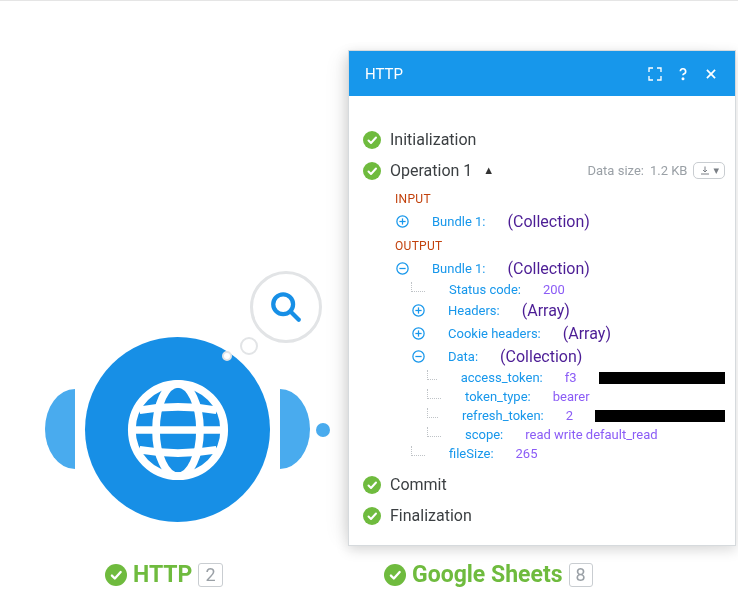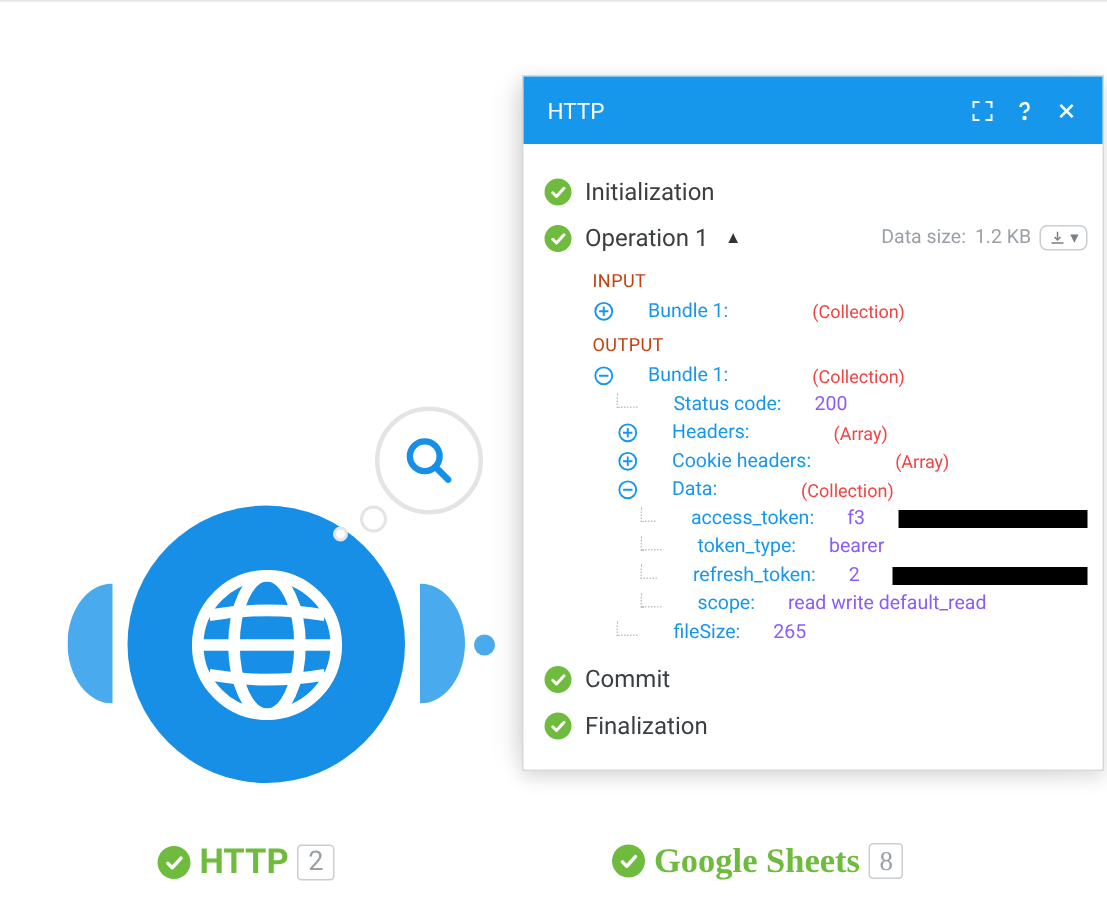--- a/index.html
+++ b/index.html
@@ -95,21 +95,21 @@
   .mod-label .count {
     color: #9aa0a6;
     border: 1px solid #c9cdd1;
     font-weight: 400;
     font-size: 18px;
     padding: 0 6px;
     border-radius: 3px;
     line-height: 22px;
   }
   .http-label { left: 105px; top: 560px; }
-  .gs-label { left: 408px; top: 560px; font-family: Liberation Serif, serif; }
+  .gs-label { left: 384px; top: 560px; }
 
   
   .panel {
     position: absolute;
     left: 348px;
     top: 49px;
     width: 388px;
     background: #fff;
     border: 1px solid #d6dadd;
     box-shadow: 0 4px 12px rgba(0,0,0,0.15), -14px 0 18px -8px rgba(0,0,0,0.08);
@@ -127,21 +127,21 @@
     font-size: 15px;
   }
   .panel-header .title { flex: 1; }
   .panel-header .hicon {
     width: 28px; height: 28px;
     display: inline-flex;
     align-items: center;
     justify-content: center;
     cursor: pointer;
   }
-  .panel-body { padding: 16px 10px 14px 14px; }
+  .panel-body { padding: 28px 10px 14px 14px; }
   .phase {
     display: flex;
     align-items: center;
     gap: 9px;
     padding: 6px 0;
     font-size: 16px;
     color: #3b3f42;
   }
   .phase .pc {
     width: 18px; height: 18px;
@@ -203,21 +203,21 @@
   .ticon {
     width: 15px; height: 15px;
     display: inline-flex;
     align-items: center;
     justify-content: center;
     flex-shrink: 0;
   }
   .ticon.plus { color: #1797eb; }
   .ticon.minus { color: #1797eb; }
   .tkey { color: #1797eb; }
-  .tmeta { color: #ef4444; font-size: 12px; margin-left: 34px; }
+  .tmeta { color: #4c1d95; font-size: 16px; }
   .tval { color: #8b5cf6; }
   .indent-1 { padding-left: 16px; }
   .indent-2 { padding-left: 32px; }
   .redact {
     display: inline-block;
     background: #000;
     color: #000;
     height: 12px;
     vertical-align: middle;
   }

